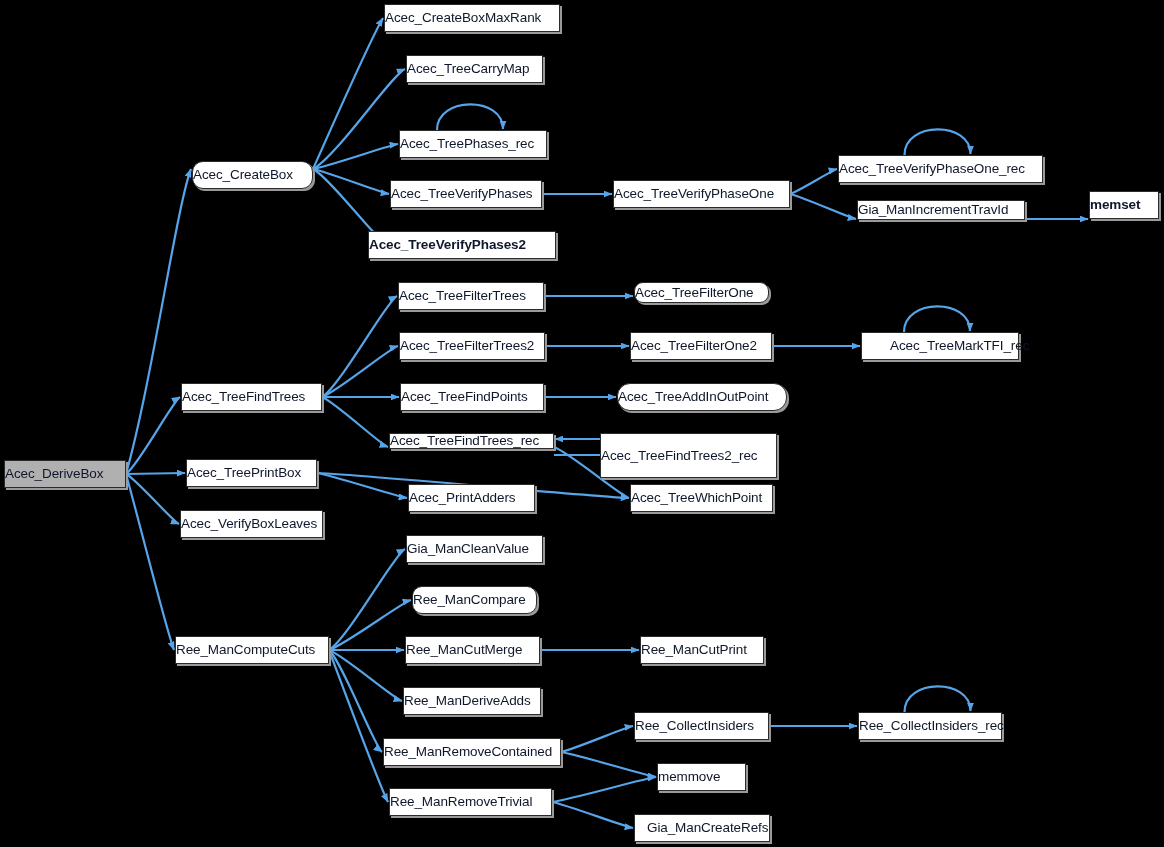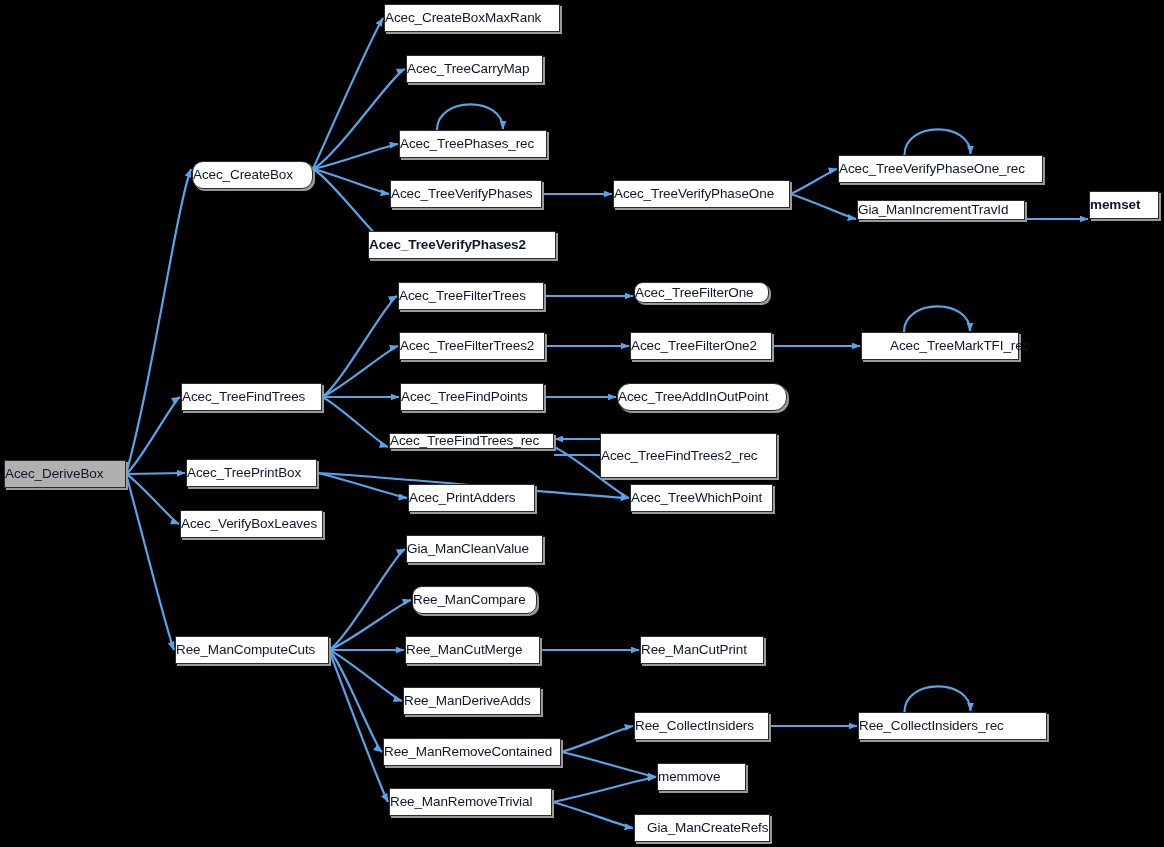--- a/index.html
+++ b/index.html
@@ -194,21 +194,21 @@
       </div>
       <div class="node" style="left: 403px; top: 687px; width: 138px; height: 28px;">
         <span>Ree_ManDeriveAdds</span>
       </div>
       <div class="node" style="left: 383px; top: 738px; width: 178px; height: 28px;">
         <span>Ree_ManRemoveContained</span>
       </div>
       <div class="node" style="left: 634px; top: 712px; width: 135px; height: 28px;">
         <span>Ree_CollectInsiders</span>
       </div>
-      <div class="node" style="left: 858px; top: 712px; width: 189px; height: 28px;">
+      <div class="node" style="left: 858px; top: 712px; width: 144px; height: 28px;">
         <span>Ree_CollectInsiders_rec</span>
       </div>
       <div class="node" style="left: 657px; top: 763px; width: 89px; height: 28px;">
         <span>memmove</span>
       </div>
       <div class="node" style="left: 389px; top: 788px; width: 163px; height: 28px;">
         <span>Ree_ManRemoveTrivial</span>
       </div>
       <div class="node" style="left: 634px; top: 814px; width: 136px; height: 28px; padding-left: 12px;">
         <span>Gia_ManCreateRefs</span>

